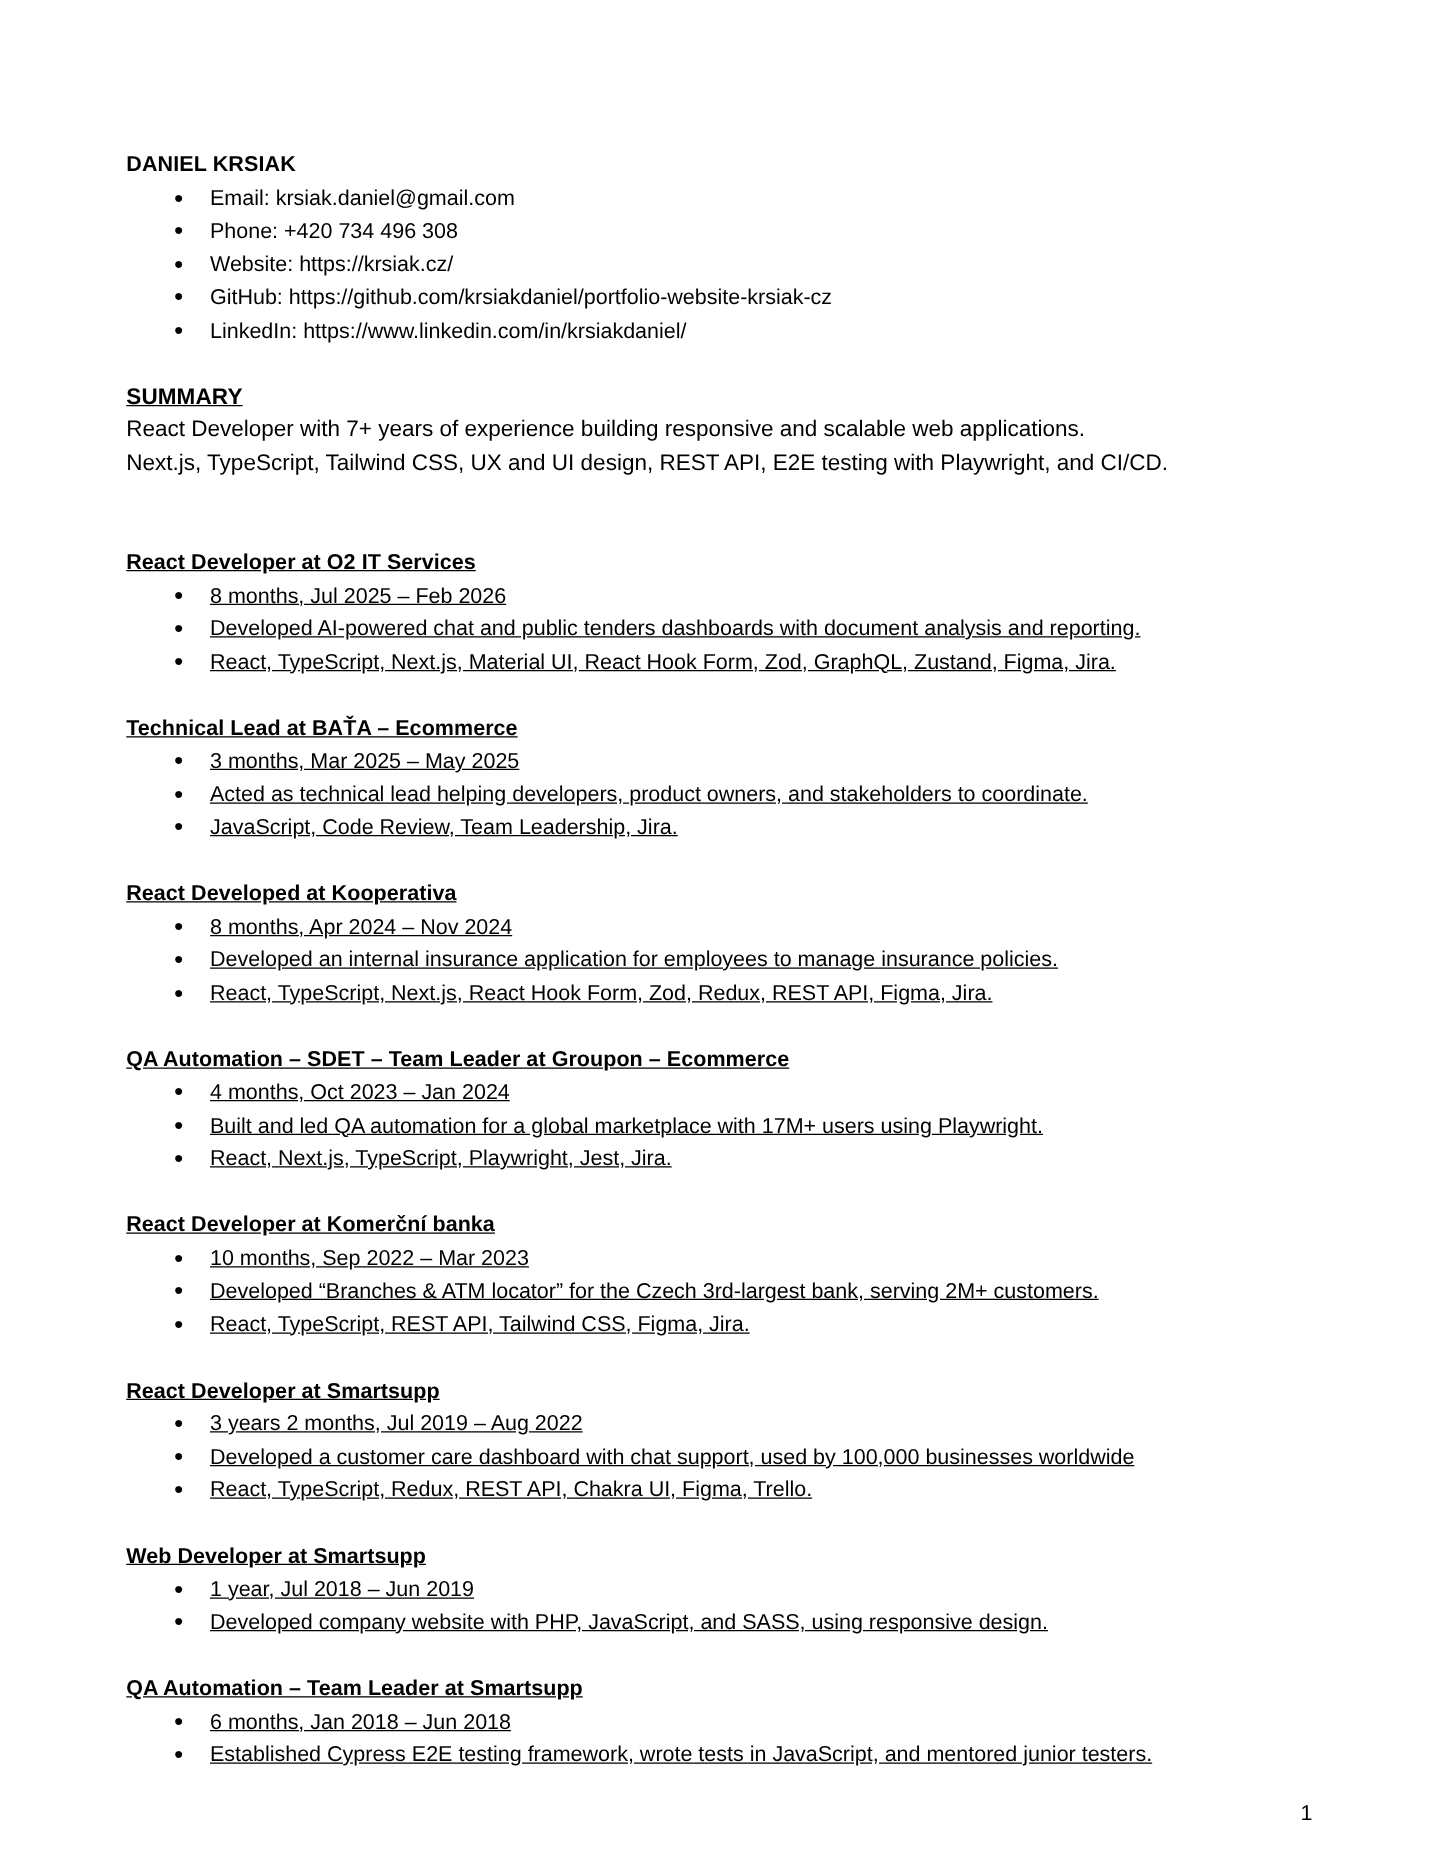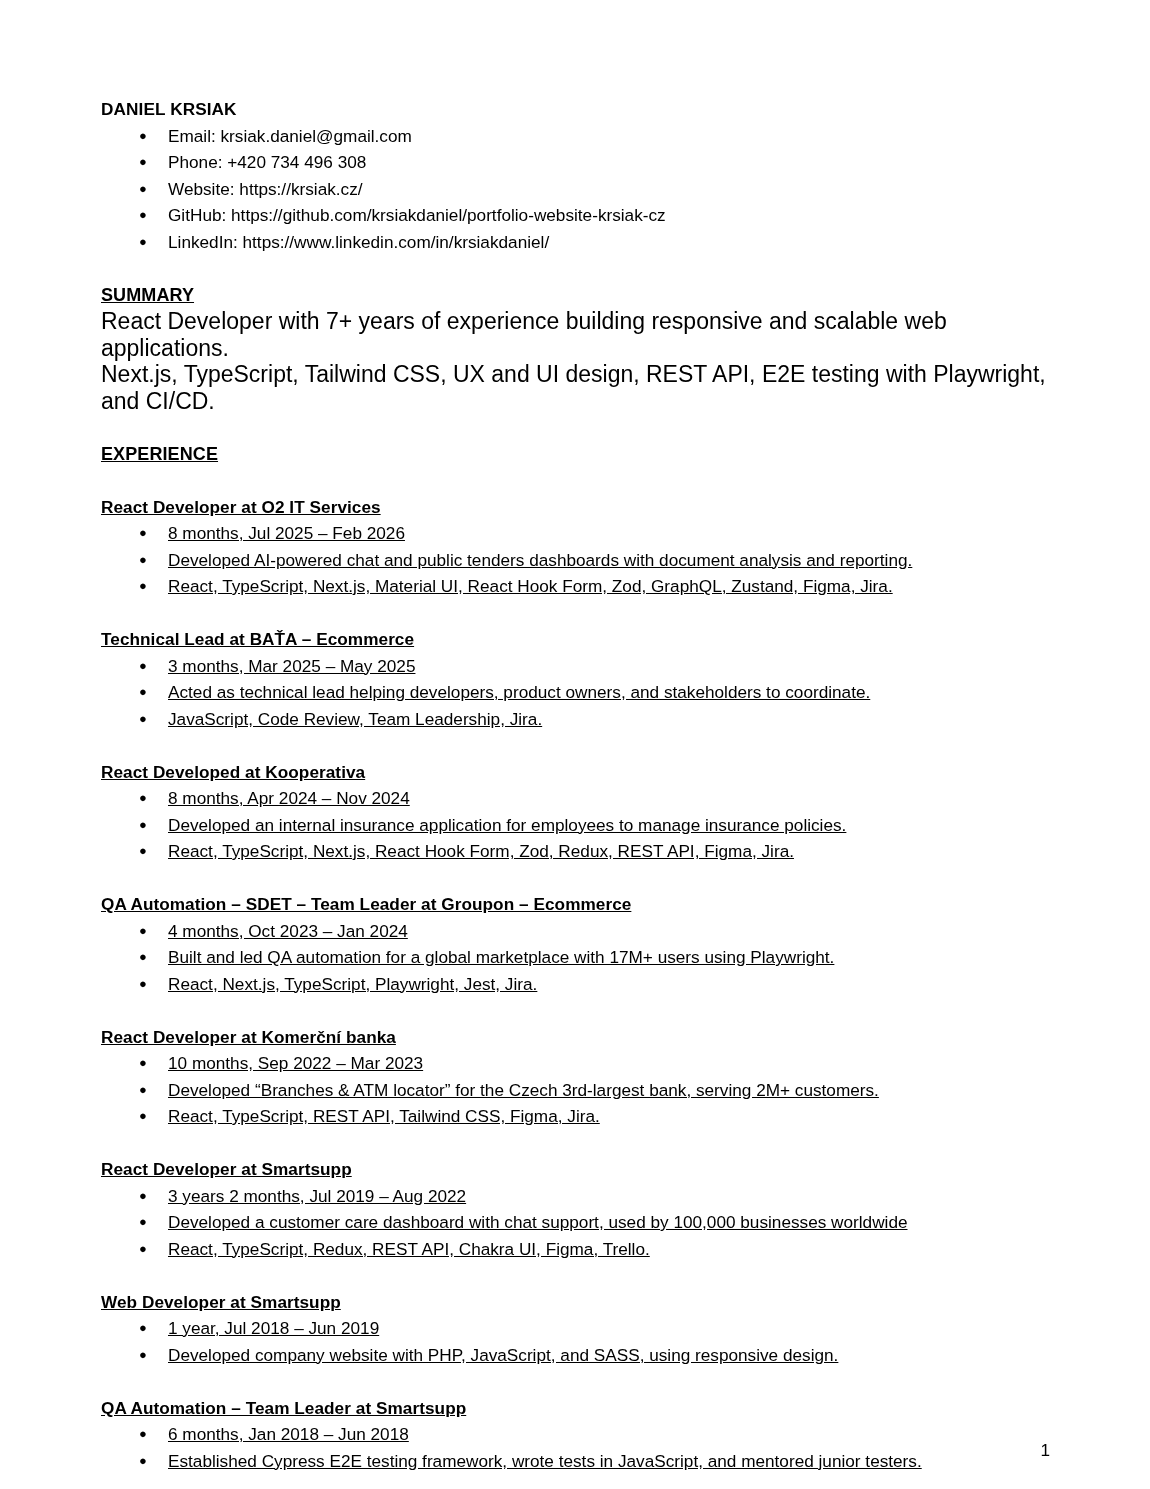--- a/index.html
+++ b/index.html
@@ -27,20 +27,21 @@
   }
   .doc {
     font-size: 17.2px;
     line-height: 26.5px;
   }
   .name {
     font-weight: bold;
     font-size: 17.2px;
     line-height: 26.5px;
     letter-spacing: 0.1px;
+    margin-top: 22px;
   }
   .role {
     font-size: 17.2px;
     line-height: 26.5px;
   }
   ul.bullets {
     list-style: none;
     margin: 0;
     padding: 0;
   }
@@ -58,21 +59,21 @@
     font-size: 13px;
   }
   .section-head {
     font-weight: bold;
     font-size: 18px;
     line-height: 26.5px;
     letter-spacing: 0.1px;
     text-decoration: underline;
   }
   .summary-line {
-    font-size: 23px;
+    font-size: 18px;
     line-height: 26.5px;
   }
   .job-title {
     font-weight: bold;
     font-size: 17.2px;
     line-height: 26.5px;
     letter-spacing: 0.05px;
   }
   .blank {
     height: 26.5px;
@@ -110,21 +111,20 @@
     <div class="blank">&nbsp;</div>
 
     <div class="section-head">SUMMARY</div>
     <div id="summary-lines">
         <div class="summary-line">React Developer with 7+ years of experience building responsive and scalable web applications.</div>
         <div class="summary-line">Next.js, TypeScript, Tailwind CSS, UX and UI design, REST API, E2E testing with Playwright, and CI/CD.</div>
       </div>
 
     <div class="blank">&nbsp;</div>
 
-    <div class="section-head">EXPERIENCE</div>
 
     <div id="experience-list">
         <div class="blank">&nbsp;</div>
         <div class="job-block">
           <div class="job-title">React Developer at O2 IT Services</div>
           <ul class="bullets">
             <li><span class="dot">●</span><span>8 months, Jul 2025 – Feb 2026</span></li>
             <li><span class="dot">●</span><span>Developed AI-powered chat and public tenders dashboards with document analysis and reporting.</span></li>
             <li><span class="dot">●</span><span>React, TypeScript, Next.js, Material UI, React Hook Form, Zod, GraphQL, Zustand, Figma, Jira.</span></li>
           </ul>

